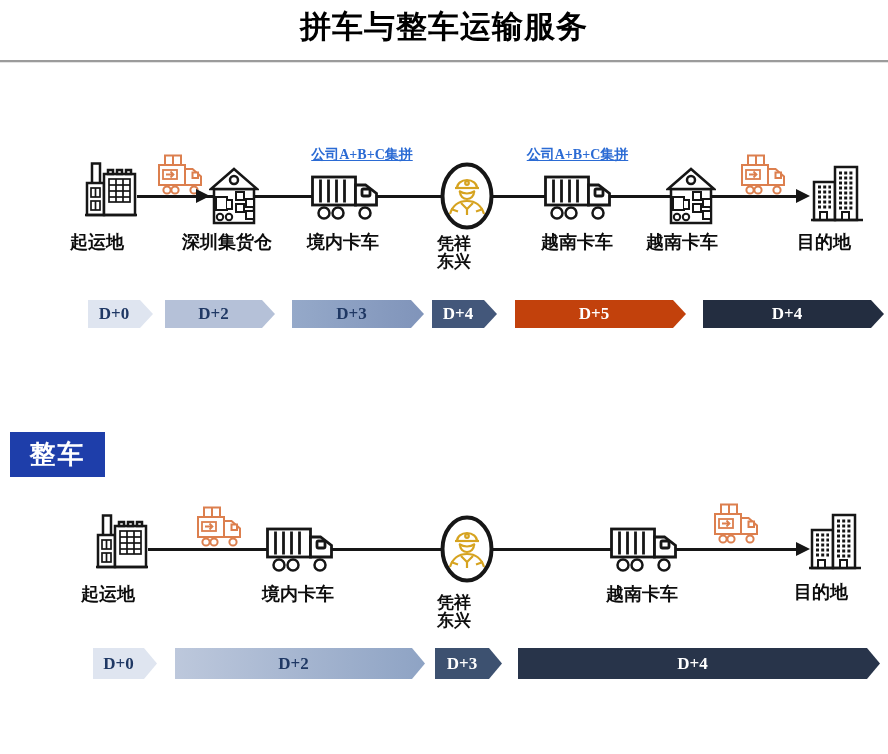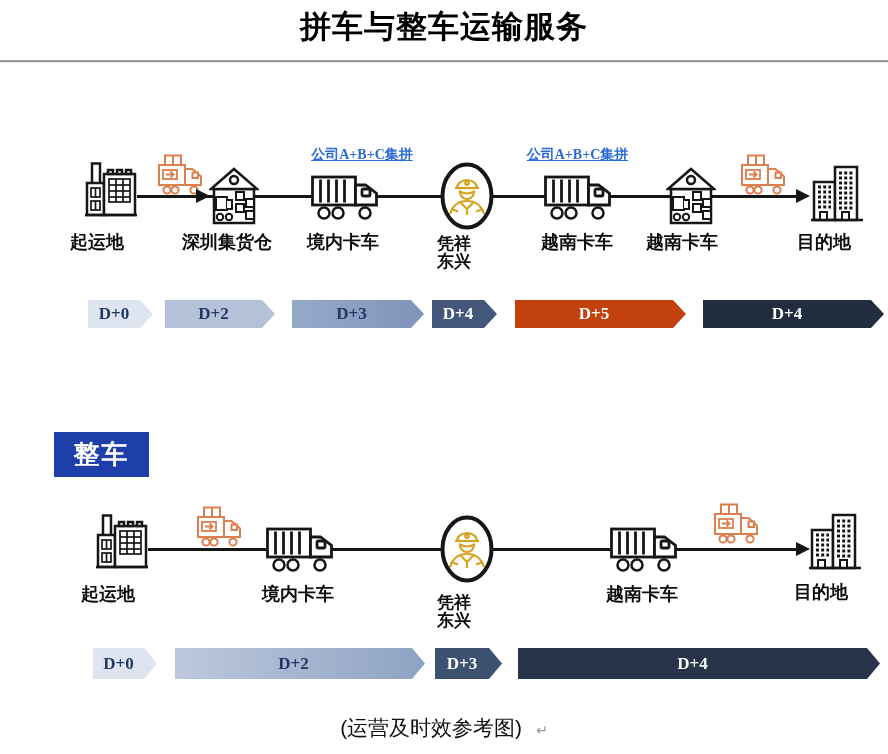--- a/index.html
+++ b/index.html
@@ -282,21 +282,21 @@
   <div class="abs tl-arrow tl-s1" style="left: 432px; width: 65px; background: rgb(67, 87, 122); color: rgb(255, 255, 255);">
     <span>D+4</span>
     </div>
   <div class="abs tl-arrow tl-s1" style="left: 515px; width: 171px; background: #c2410c; color: rgb(255, 255, 255);">
     <span>D+5</span>
     </div>
   <div class="abs tl-arrow tl-s1" style="left: 703px; width: 181px; background: rgb(35, 45, 64); color: rgb(255, 255, 255);">
     <span>D+4</span>
     </div>
 
-  <div class="abs section-header" style="left:10px;top:432px;margin-left:44px;">整车</div>
+  <div class="abs section-header" style="left:10px;top:432px;">整车</div>
 
   <div class="abs flow-line" style="left:148px;top:548px;width:648px;"></div>
   <div class="abs arrowhead" style="left:796px;top:542px;"></div>
 
   <div class="abs node-icon" style="left:96px;top:514px;width:52px;height:57px;">
     <svg viewBox="0 0 52 57">
       <g class="stk-ink" fill="#fff" stroke-width="2.5">
         <rect x="7" y="1.5" width="8" height="20"></rect>
         <rect x="2" y="21" width="17" height="32"></rect>
         <rect x="19" y="12" width="31" height="41"></rect>
@@ -464,17 +464,14 @@
   <div class="abs tl-arrow tl-s2" style="left: 175px; width: 250px; background: linear-gradient(90deg, rgb(189, 200, 220), rgb(142, 163, 196)); color: rgb(31, 56, 100);">
     <span>D+2</span>
     </div>
   <div class="abs tl-arrow tl-s2" style="left: 435px; width: 67px; background: rgb(61, 81, 112); color: rgb(255, 255, 255);">
     <span>D+3</span>
     </div>
   <div class="abs tl-arrow tl-s2" style="left: 518px; width: 362px; background: rgb(40, 52, 74); color: rgb(255, 255, 255);">
     <span>D+4</span>
     </div>
 
-  <div class="abs caption-row">
-    <span>(运营及时效参考图)</span><span class="para-mark">↵</span>
-  </div>
 
 </div>
 
 </body></html>

